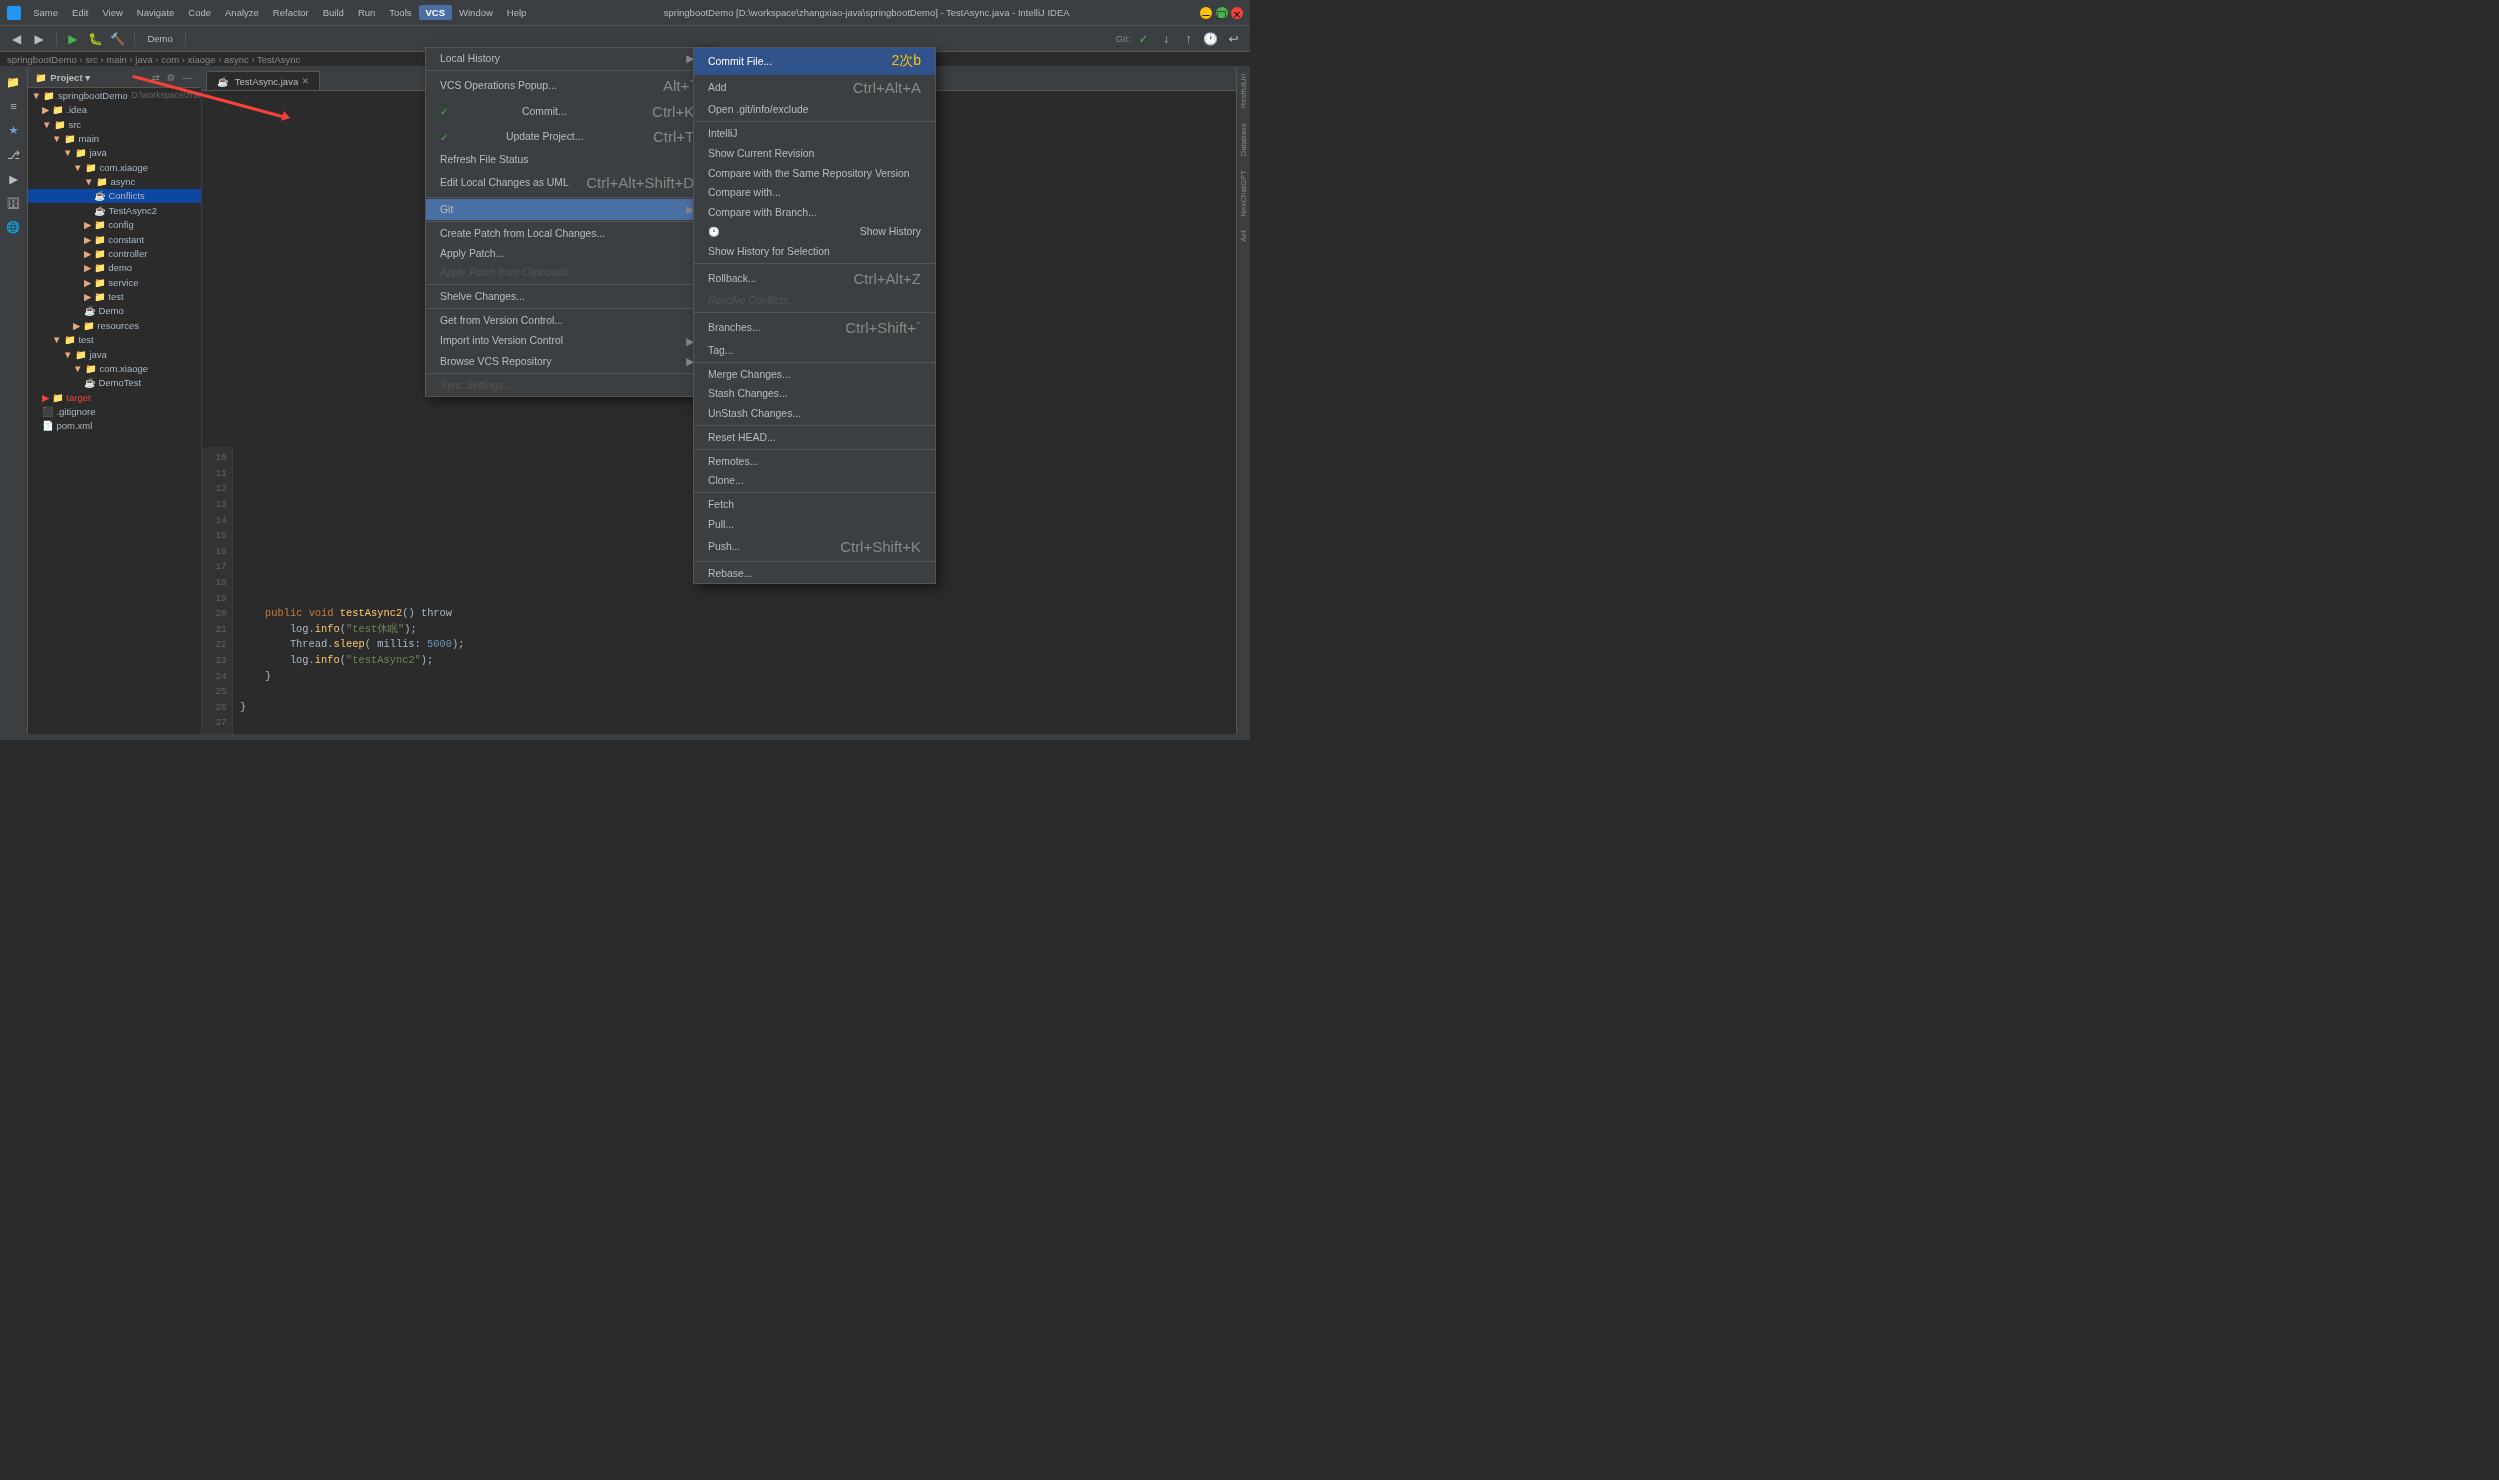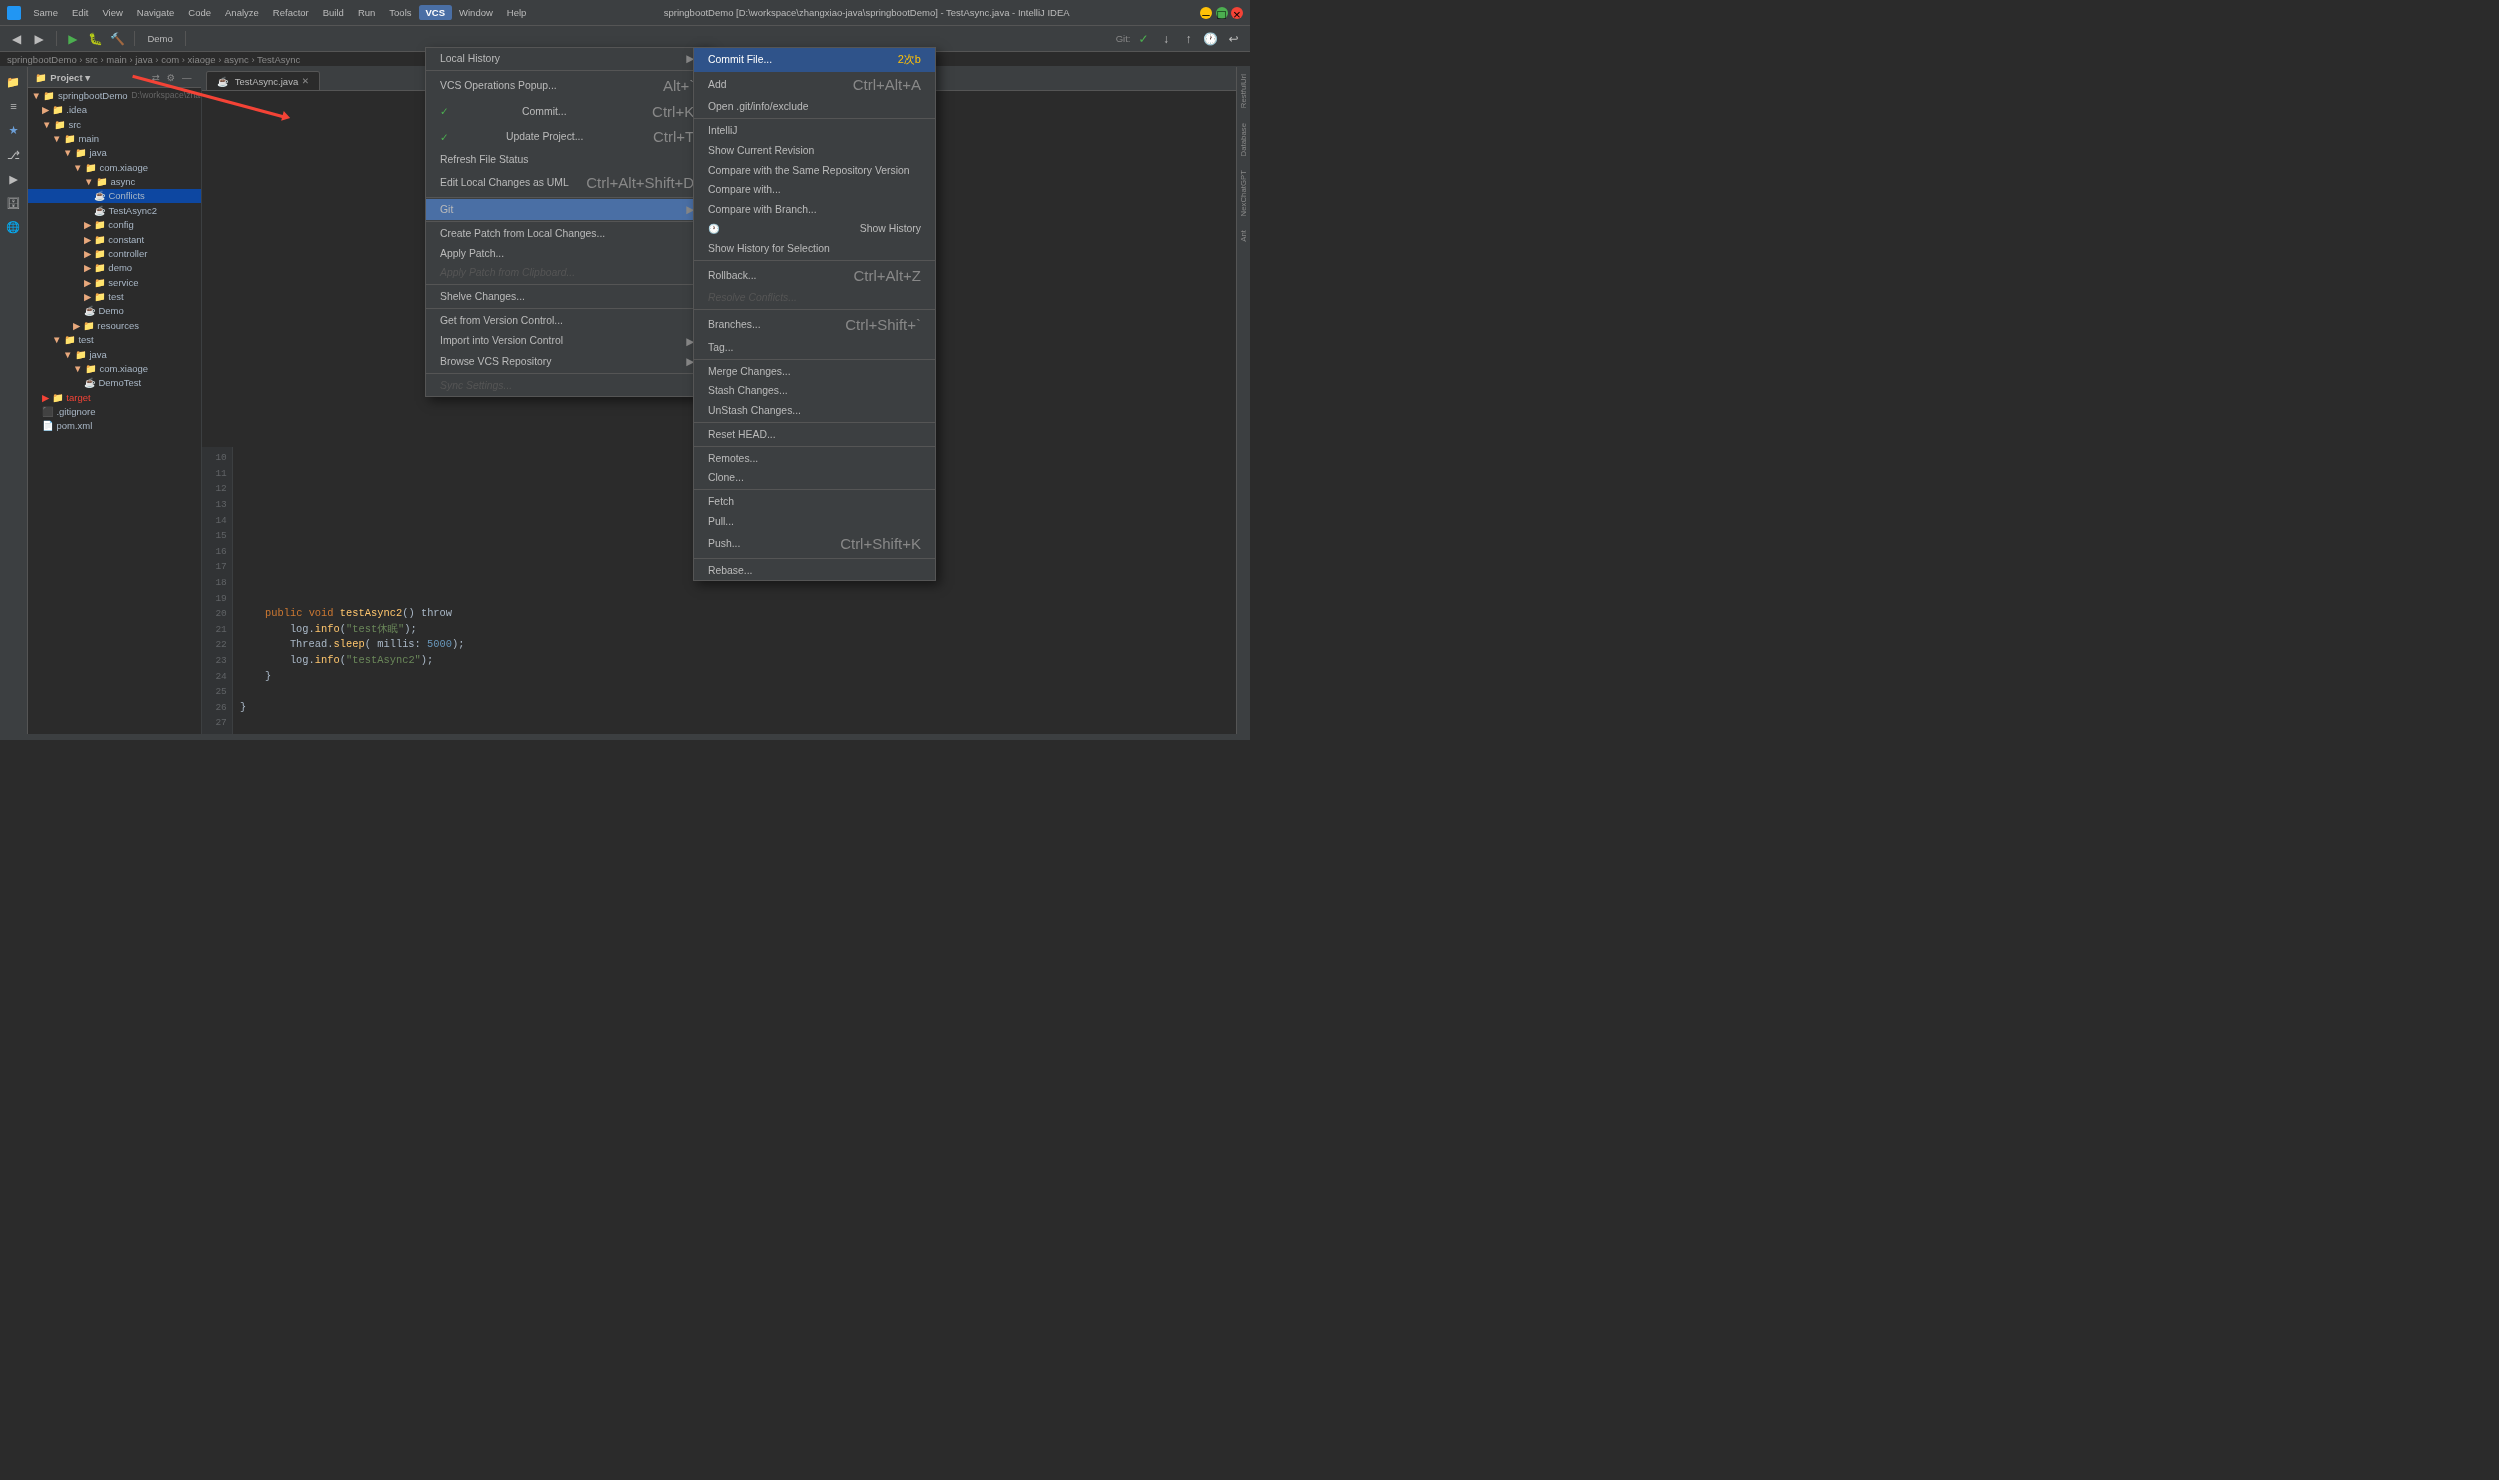--- a/index.html
+++ b/index.html
@@ -845,21 +845,21 @@
   </div>
   <div class="dropdown-separator"></div>
   <div class="dropdown-item disabled">
     <span>Sync Settings...</span>
   </div>
 </div>
 
 <div class="git-submenu">
   <div class="dropdown-item commit-file-highlight">
     <span>Commit File...</span>
-    <span style="color:#ffc107;font-size:11px;margin-left:14px;">2次b</span>
+    <span style="color:#ffc107;font-size:14px;margin-left:14px;">2次b</span>
   </div>
   <div class="dropdown-item">
     <span>Add</span>
     <span class="shortcut-hint">Ctrl+Alt+A</span>
   </div>
   <div class="dropdown-item">
     <span>Open .git/info/exclude</span>
   </div>
   <div class="dropdown-separator"></div>
   <div class="dropdown-item">

